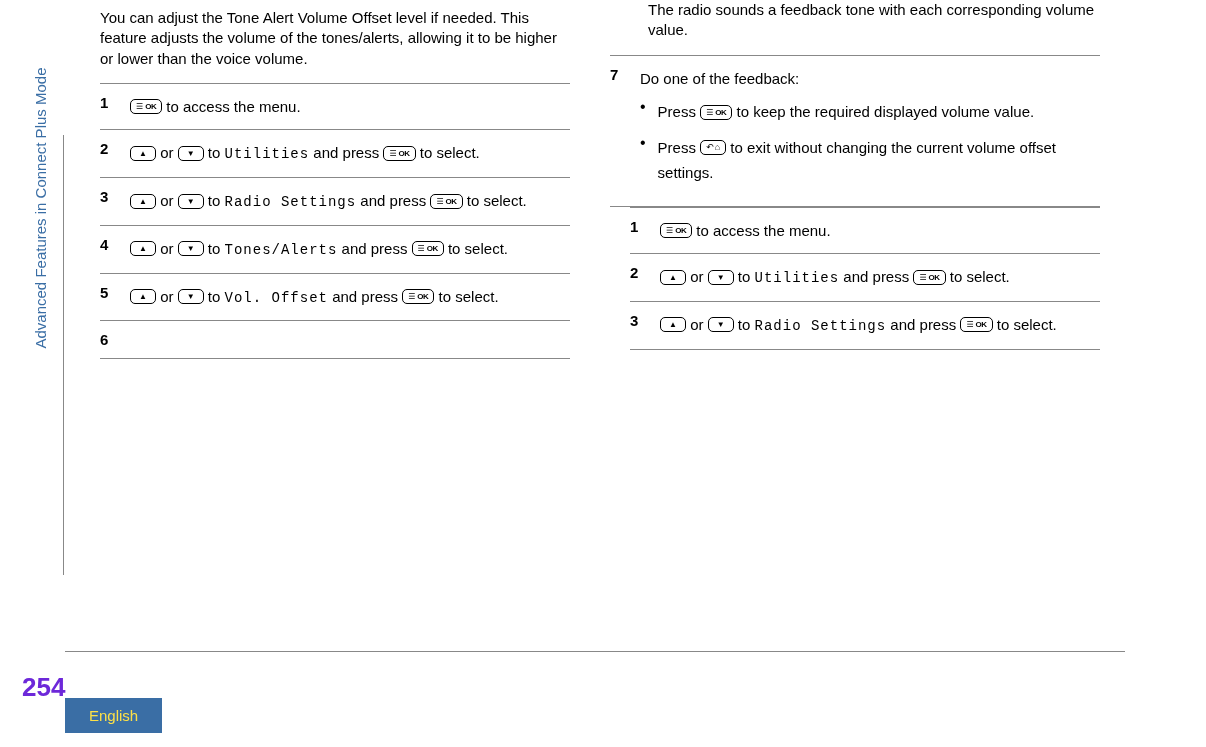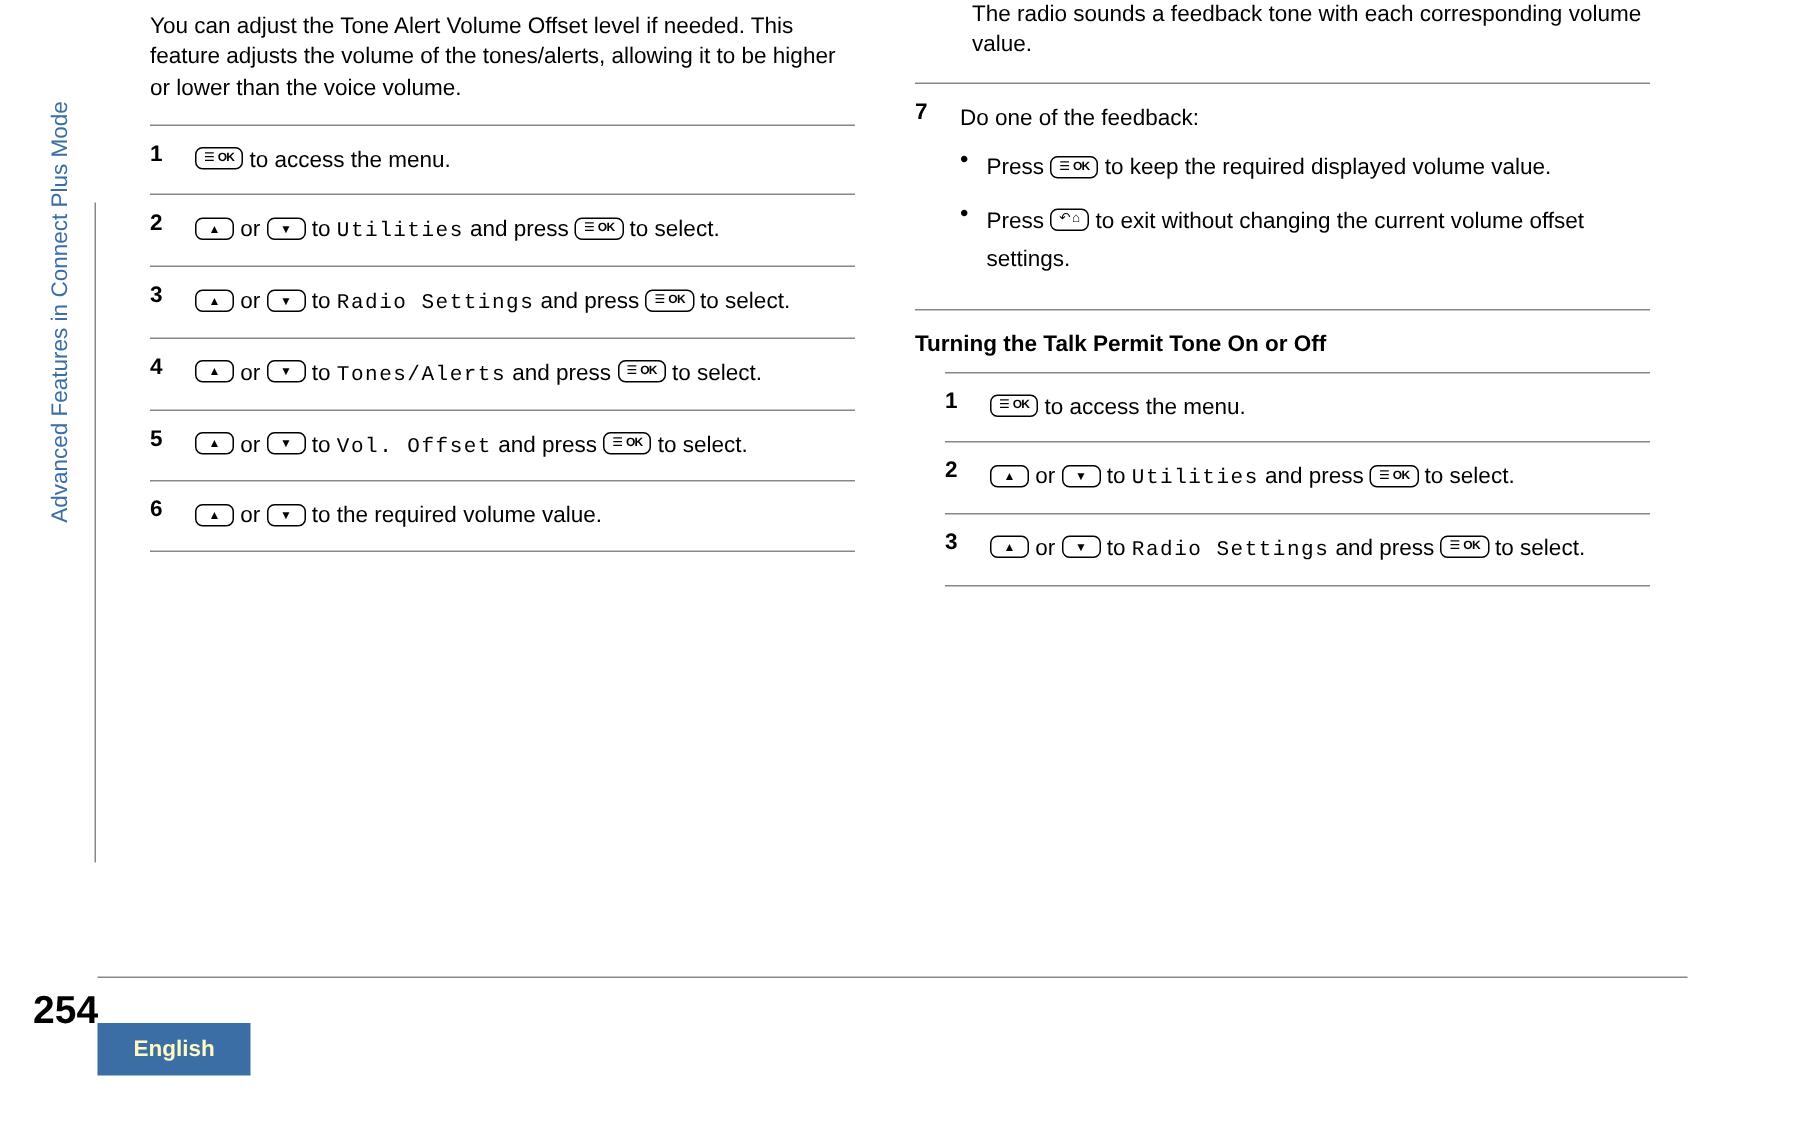--- a/index.html
+++ b/index.html
@@ -153,42 +153,41 @@
       font-size: 16px;
       line-height: 1;
     }
     .bullet-body {
       flex: 1;
       line-height: 1.7;
     }
     .page-number {
       position: absolute;
       left: 22px;
-      bottom: 58px;
+      bottom: 44px;
       font-size: 26px;
       font-weight: bold;
-      color: #000000;
+      color: #6d28d9;
     }
     .page-number-line {
       position: absolute;
       left: 65px;
       bottom: 95px;
       width: 1060px;
       height: 1px;
       background: #888;
     }
     .language-tab {
       position: absolute;
       left: 65px;
-      bottom: 30px;
+      bottom: 14px;
       background: #3a6ea5;
-      color: #fef9c3;
+      color: #fde047;
       padding: 9px 24px;
       font-size: 15px;
-      font-weight: bold;
     }
     .feedback-text {
       margin: 0 0 14px 20px;
       line-height: 1.35;
     }
   </style>
 </head>
 <body>
 
 <div class="page">
@@ -234,23 +233,20 @@
 
         <div class="step">
           <div class="step-num">5</div>
           <div class="step-body">
             <span class="button-icon button-up"></span><span> or </span><span class="button-icon button-down"></span><span> to </span><span class="lcd-text">Vol. Offset</span><span> and press </span><span class="button-icon button-ok"></span><span> to select.</span>
           </div>
         </div>
 
         <div class="step">
           <div class="step-num">6</div>
-          <div class="step-body">
-            <span class="button-icon button-up"></span><span> or </span><span class="button-icon button-down"></span><span> to the required volume value.</span>
-          </div>
         </div>
 
       </div>
     </div>
 
     <div class="column">
       <div class="feedback-text" style="margin-left:38px;">The radio sounds a feedback tone with each corresponding volume value.</div>
 
       <div class="step-list" style="margin-left:0;">
         <div class="step">
@@ -268,21 +264,20 @@
                 <span class="bullet-dot">•</span>
                 <span class="bullet-body">
                   <span>Press </span><span class="button-icon button-back"></span><span> to exit without changing the current volume offset settings.</span>
                 </span>
               </li>
             </ul>
           </div>
         </div>
       </div>
 
-      <div class="section-title" style="margin-top:14px;">Turning the Talk Permit Tone On or Off</div>
 
       <div class="step-list">
 
         <div class="step">
           <div class="step-num">1</div>
           <div class="step-body">
             <span class="button-icon button-ok"></span><span> to access the menu.</span>
           </div>
         </div>
 

